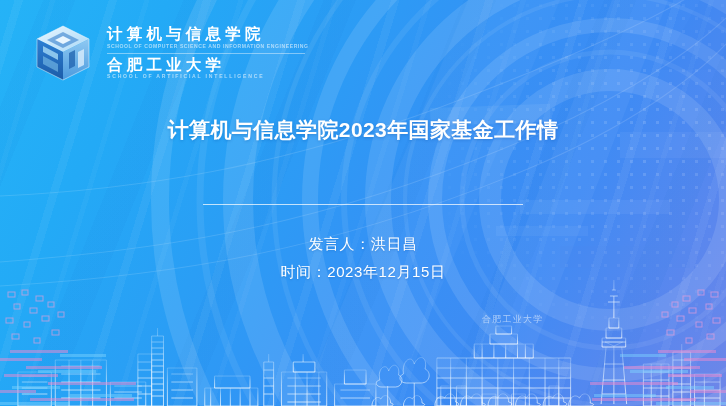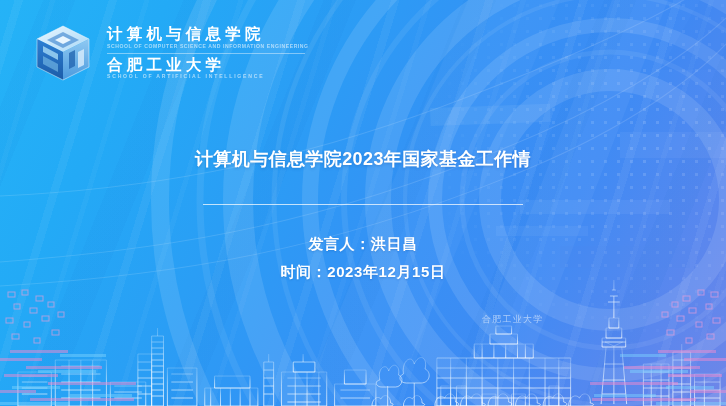--- a/index.html
+++ b/index.html
@@ -114,49 +114,48 @@
     width: 100%;
   }
 
   
   .title {
     position: absolute;
     left: 0; right: 0;
     top: 115px;
     text-align: center;
     color: #ffffff;
-    font-size: 18px;
+    font-size: 21px;
     font-weight: 700;
     line-height: 1.44;
     letter-spacing: 0.4px;
     text-shadow: 0 1px 3px rgba(10,70,150,0.30);
     padding: 0 58px;
     box-sizing: border-box;
-    margin-top: 32px;
   }
   .title-line { display: block; white-space: nowrap; }
 
   .divider {
     position: absolute;
     left: 203px;
     width: 320px;
     top: 204px;
     height: 1px;
     background: rgba(255,255,255,0.72);
   }
 
   
   .meta {
     position: absolute;
     left: 0; right: 0;
     top: 230px;
     text-align: center;
     color: #ffffff;
     font-size: 15px;
-    font-weight: 700;
+    font-weight: 400;
     line-height: 1.85;
     letter-spacing: 0.6px;
     text-shadow: 0 1px 2px rgba(10,70,150,0.25);
   }
   .meta-line { display: block; white-space: nowrap; }
 </style>
 </head>
 <body>
 
 <div id="slide">

